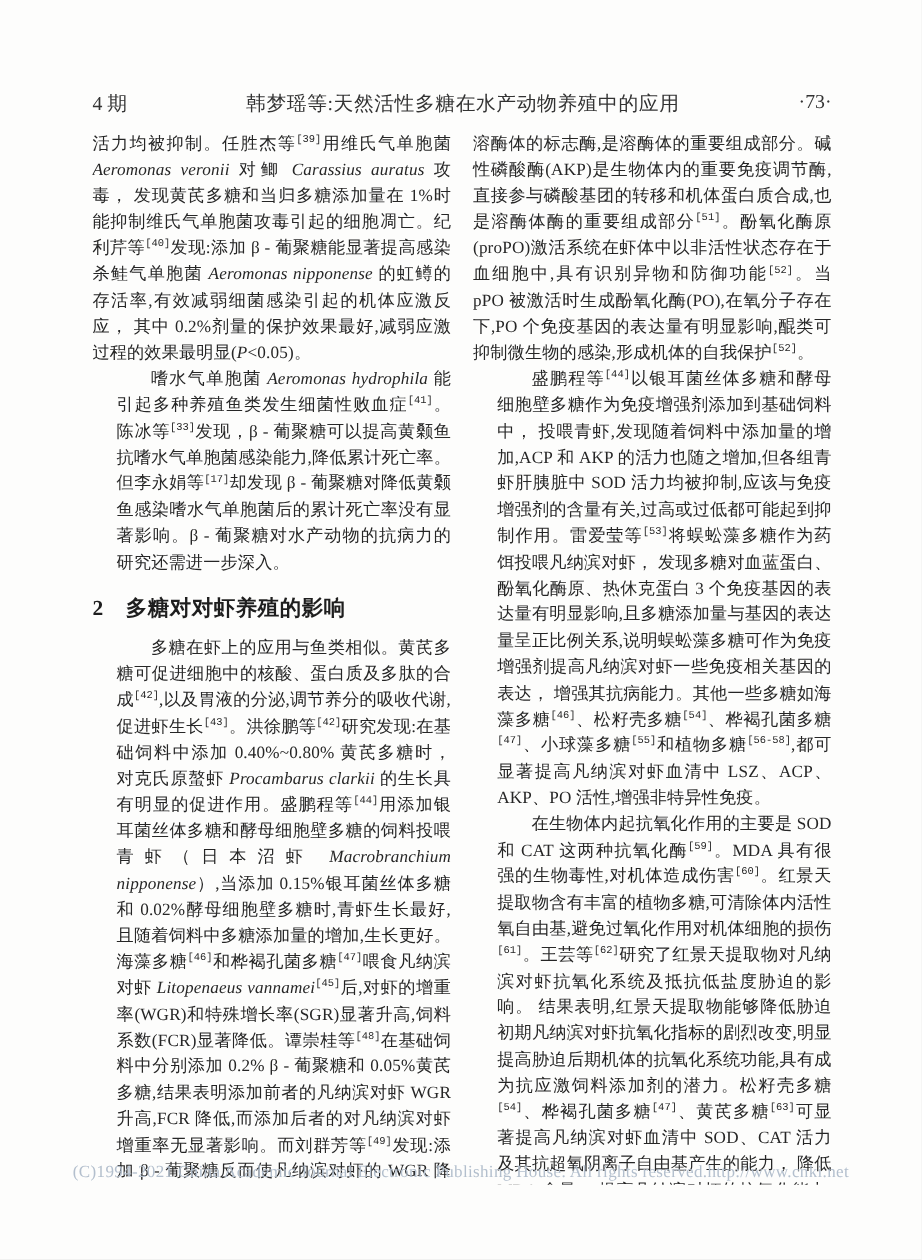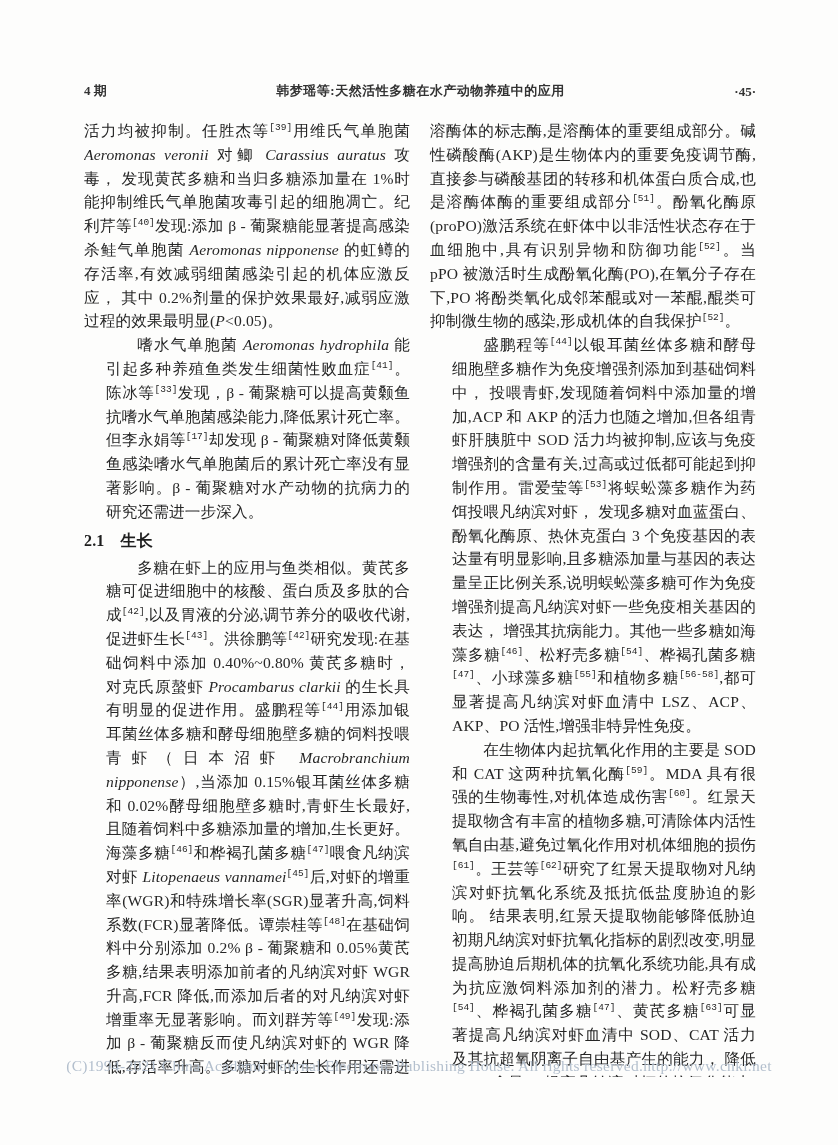--- a/index.html
+++ b/index.html
@@ -8,22 +8,22 @@
     width:838px;height:1145px;
     margin:0 auto;
     background:#fdfdfc;
     font-family:"Liberation Serif","DejaVu Serif",serif;
     color:#262626;
     overflow:hidden;
   }
   
   .header{
     position:absolute;top:82px;left:84px;right:82px;
-    display:flex;justify-content:space-between;align-items:flex-end;
-    font-size:13px;color:#333;font-weight:bold;
+    display:flex;justify-content:space-between;align-items:flex-start;
+    font-size:18px;color:#333;
   }
   .header .h-center{flex:1;text-align:center;letter-spacing:0.5px;}
   
   .columns{
     position:absolute;top:119px;left:84px;width:672px;height:958px;
     display:flex;gap:20px;overflow:hidden;
   }
   .col{
     width:326px;
     font-size:15.6px;line-height:23.8px;
@@ -51,32 +51,32 @@
   }
 </style>
 </head>
 <body>
 
 <div class="page">
 
   <div class="header">
     <span class="h-left">4 期</span>
     <span class="h-center">韩梦瑶等:天然活性多糖在水产动物养殖中的应用</span>
-    <span class="h-right">·45·</span>
+    <span class="h-right">·73·</span>
   </div>
 
   <div class="columns">
     <div class="col" id="col-left">
         <p class="para"><span>活力均被抑制。任胜杰等</span><sup>[39]</sup><span>用维氏气单胞菌 </span><i>Aeromonas veronii</i><span> 对鲫 </span><i>Carassius auratus</i><span> 攻毒， 发现黄芪多糖和当归多糖添加量在 1%时能抑制维氏气单胞菌攻毒引起的细胞凋亡。纪利芹等</span><sup>[40]</sup><span>发现:添加 β - 葡聚糖能显著提高感染杀鲑气单胞菌 </span><i>Aeromonas nipponense</i><span> 的虹鳟的存活率,有效减弱细菌感染引起的机体应激反应， 其中 0.2%剂量的保护效果最好,减弱应激过程的效果最明显(</span><i>P</i><span>&lt;0.05)。</span></p>
         <p class="para indent"><span>嗜水气单胞菌 </span><i>Aeromonas hydrophila</i><span> 能引起多种养殖鱼类发生细菌性败血症</span><sup>[41]</sup><span>。陈冰等</span><sup>[33]</sup><span>发现，β - 葡聚糖可以提高黄颡鱼抗嗜水气单胞菌感染能力,降低累计死亡率。但李永娟等</span><sup>[17]</sup><span>却发现 β - 葡聚糖对降低黄颡鱼感染嗜水气单胞菌后的累计死亡率没有显著影响。β - 葡聚糖对水产动物的抗病力的研究还需进一步深入。</span></p>
-        <div class="h2">2.1　生长</div>
+        <div class="h1">2　多糖对对虾养殖的影响</div>
         <p class="para indent"><span>多糖在虾上的应用与鱼类相似。黄芪多糖可促进细胞中的核酸、蛋白质及多肽的合成</span><sup>[42]</sup><span>,以及胃液的分泌,调节养分的吸收代谢,促进虾生长</span><sup>[43]</sup><span>。洪徐鹏等</span><sup>[42]</sup><span>研究发现:在基础饲料中添加 0.40%~0.80% 黄芪多糖时， 对克氏原螯虾 </span><i>Procambarus clarkii</i><span> 的生长具有明显的促进作用。盛鹏程等</span><sup>[44]</sup><span>用添加银耳菌丝体多糖和酵母细胞壁多糖的饲料投喂青虾（日本沼虾 </span><i>Macrobranchium nipponense</i><span>）,当添加 0.15%银耳菌丝体多糖和 0.02%酵母细胞壁多糖时,青虾生长最好,且随着饲料中多糖添加量的增加,生长更好。海藻多糖</span><sup>[46]</sup><span>和桦褐孔菌多糖</span><sup>[47]</sup><span>喂食凡纳滨对虾 </span><i>Litopenaeus vannamei</i><sup>[45]</sup><span>后,对虾的增重率(WGR)和特殊增长率(SGR)显著升高,饲料系数(FCR)显著降低。谭崇桂等</span><sup>[48]</sup><span>在基础饲料中分别添加 0.2% β - 葡聚糖和 0.05%黄芪多糖,结果表明添加前者的凡纳滨对虾 WGR 升高,FCR 降低,而添加后者的对凡纳滨对虾增重率无显著影响。而刘群芳等</span><sup>[49]</sup><span>发现:添加 β - 葡聚糖反而使凡纳滨对虾的 WGR 降低,存活率升高。多糖对虾的生长作用还需进一步探索。</span></p>
       </div>
     <div class="col" id="col-right">
-        <p class="para"><span>溶酶体的标志酶,是溶酶体的重要组成部分。碱性磷酸酶(AKP)是生物体内的重要免疫调节酶,直接参与磷酸基团的转移和机体蛋白质合成,也是溶酶体酶的重要组成部分</span><sup>[51]</sup><span>。酚氧化酶原(proPO)激活系统在虾体中以非活性状态存在于血细胞中,具有识别异物和防御功能</span><sup>[52]</sup><span>。当 pPO 被激活时生成酚氧化酶(PO),在氧分子存在下,PO 将酚类氧化成邻苯醌或对一苯醌,醌类可抑制微生物的感染,形成机体的自我保护</span><sup>[52]</sup><span>。</span></p>
+        <p class="para"><span>溶酶体的标志酶,是溶酶体的重要组成部分。碱性磷酸酶(AKP)是生物体内的重要免疫调节酶,直接参与磷酸基团的转移和机体蛋白质合成,也是溶酶体酶的重要组成部分</span><sup>[51]</sup><span>。酚氧化酶原(proPO)激活系统在虾体中以非活性状态存在于血细胞中,具有识别异物和防御功能</span><sup>[52]</sup><span>。当 pPO 被激活时生成酚氧化酶(PO),在氧分子存在下,PO 个免疫基因的表达量有明显影响,醌类可抑制微生物的感染,形成机体的自我保护</span><sup>[52]</sup><span>。</span></p>
         <p class="para indent"><span>盛鹏程等</span><sup>[44]</sup><span>以银耳菌丝体多糖和酵母细胞壁多糖作为免疫增强剂添加到基础饲料中， 投喂青虾,发现随着饲料中添加量的增加,ACP 和 AKP 的活力也随之增加,但各组青虾肝胰脏中 SOD 活力均被抑制,应该与免疫增强剂的含量有关,过高或过低都可能起到抑制作用。雷爱莹等</span><sup>[53]</sup><span>将蜈蚣藻多糖作为药饵投喂凡纳滨对虾， 发现多糖对血蓝蛋白、酚氧化酶原、热休克蛋白 3 个免疫基因的表达量有明显影响,且多糖添加量与基因的表达量呈正比例关系,说明蜈蚣藻多糖可作为免疫增强剂提高凡纳滨对虾一些免疫相关基因的表达， 增强其抗病能力。其他一些多糖如海藻多糖</span><sup>[46]</sup><span>、松籽壳多糖</span><sup>[54]</sup><span>、桦褐孔菌多糖</span><sup>[47]</sup><span>、小球藻多糖</span><sup>[55]</sup><span>和植物多糖</span><sup>[56-58]</sup><span>,都可显著提高凡纳滨对虾血清中 LSZ、ACP、AKP、PO 活性,增强非特异性免疫。</span></p>
         <p class="para indent"><span>在生物体内起抗氧化作用的主要是 SOD 和 CAT 这两种抗氧化酶</span><sup>[59]</sup><span>。MDA 具有很强的生物毒性,对机体造成伤害</span><sup>[60]</sup><span>。红景天提取物含有丰富的植物多糖,可清除体内活性氧自由基,避免过氧化作用对机体细胞的损伤</span><sup>[61]</sup><span>。王芸等</span><sup>[62]</sup><span>研究了红景天提取物对凡纳滨对虾抗氧化系统及抵抗低盐度胁迫的影响。 结果表明,红景天提取物能够降低胁迫初期凡纳滨对虾抗氧化指标的剧烈改变,明显提高胁迫后期机体的抗氧化系统功能,具有成为抗应激饲料添加剂的潜力。松籽壳多糖</span><sup>[54]</sup><span>、桦褐孔菌多糖</span><sup>[47]</sup><span>、黄芪多糖</span><sup>[63]</sup><span>可显著提高凡纳滨对虾血清中 SOD、CAT 活力及其抗超氧阴离子自由基产生的能力， 降低 MDA 含量， 提高凡纳滨对虾的抗氧化能力,清除机体内的活性氧自由基,阻止脂质过氧化反应,保护机体不被氧化破坏。Liu 等</span></p>
       </div>
   </div>
 
   <div class="footer">
     <span>(C)1994-2021 China Academic Journal Electronic Publishing House. All rights reserved.</span>
     <span>http://www.cnki.net</span>
   </div>
 

